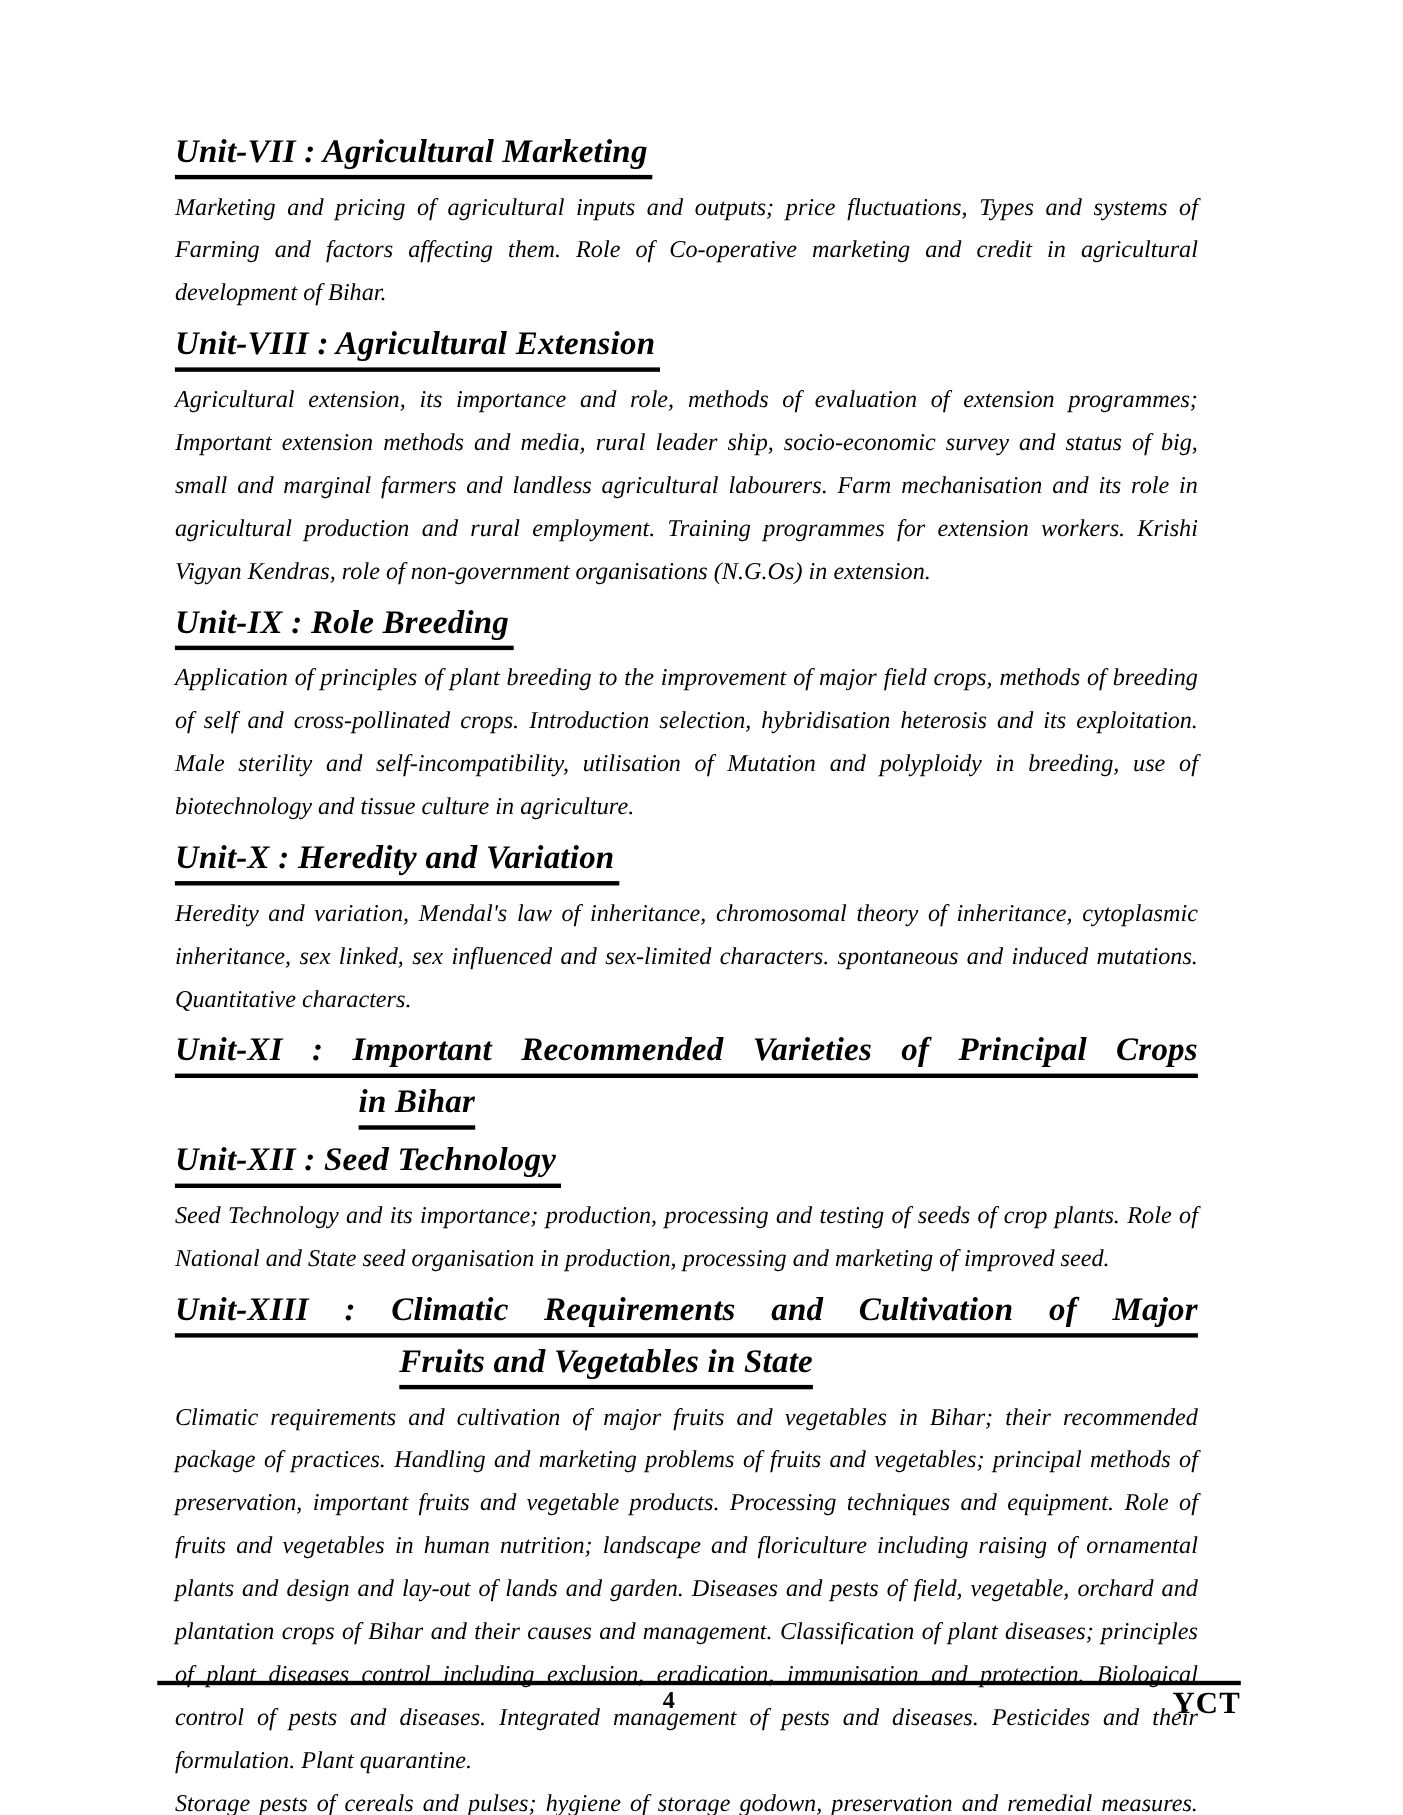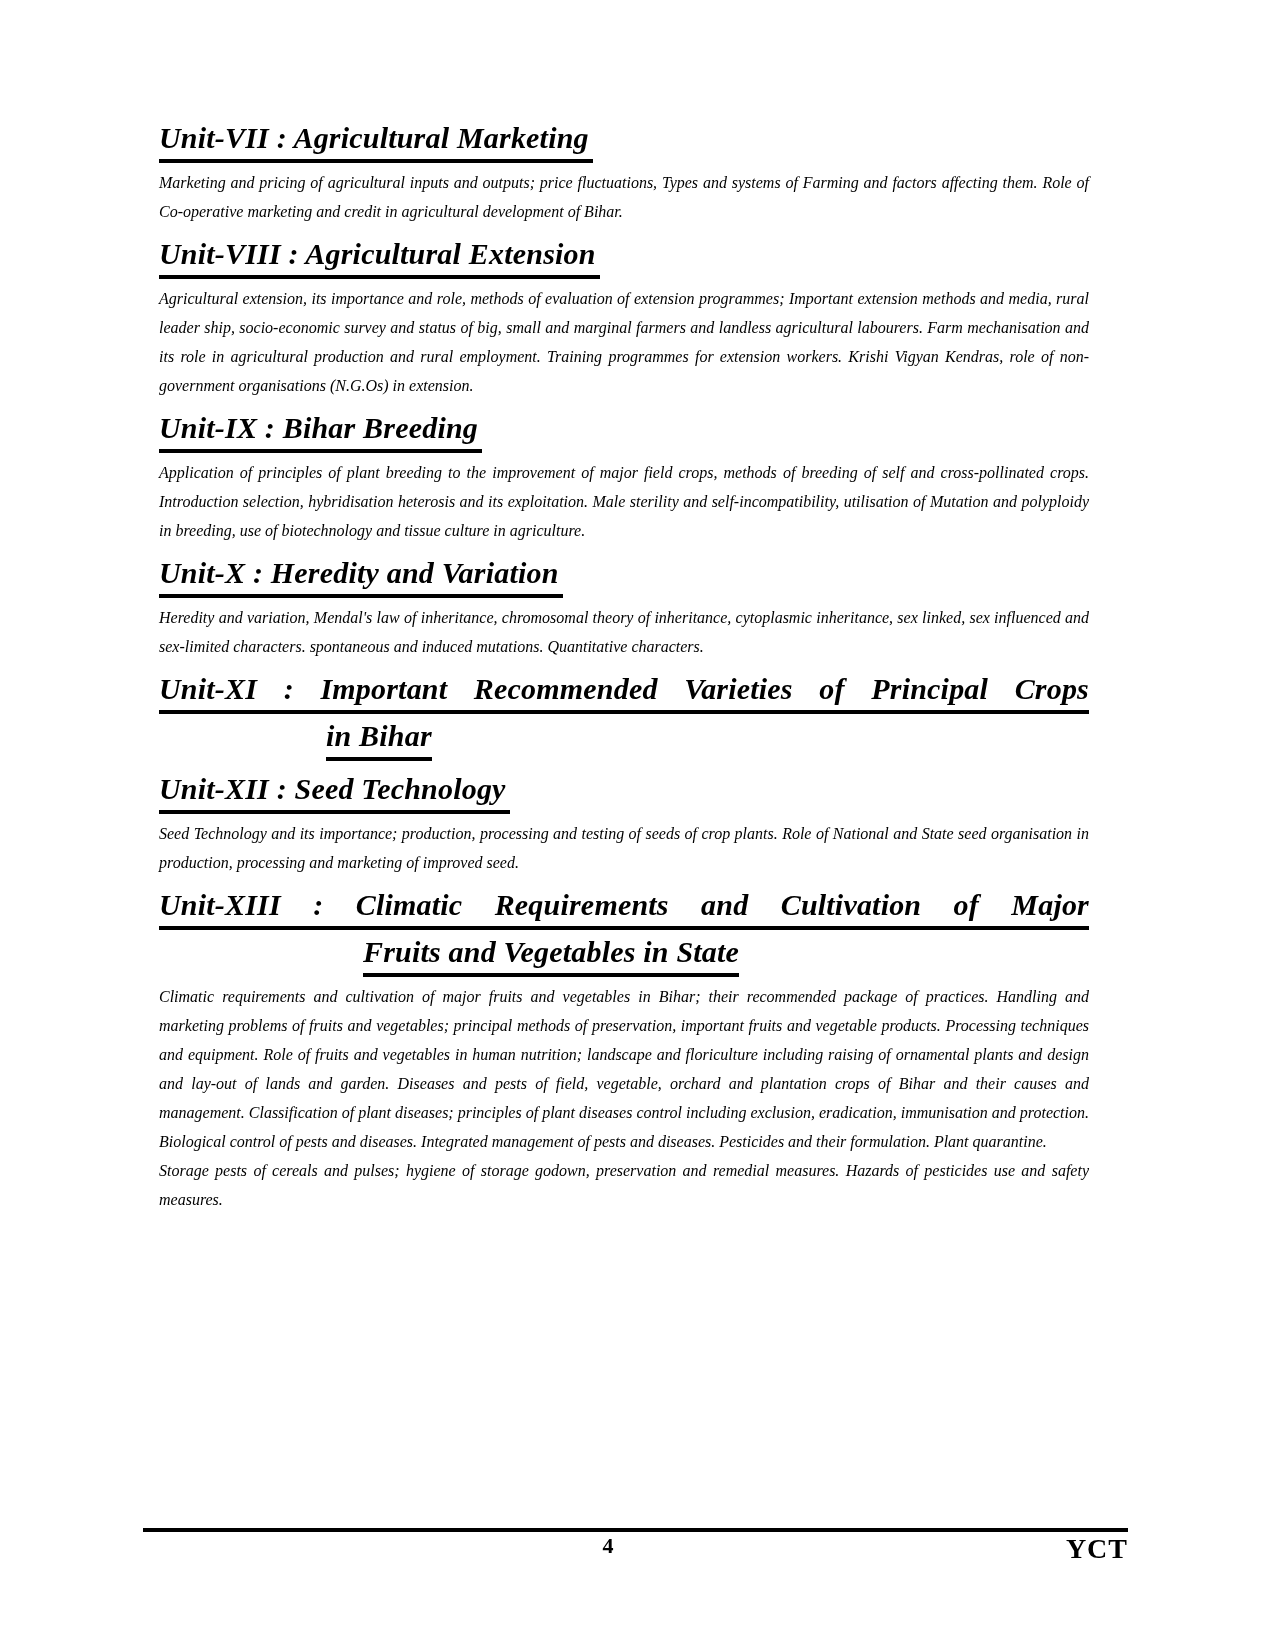--- a/index.html
+++ b/index.html
@@ -44,22 +44,22 @@
     text-align-last:justify;
   }
   .h-second {
     display:inline-block;
     border-bottom:4px solid #000;
     padding-bottom:1px;
     margin-top:2px;
   }
   .sec-body {
     margin:0;
-    font-size:16px;
-    line-height:29px;
+    font-size:22px;
+    line-height:39px;
     text-align:justify;
   }
   .footer {
     position:absolute;
     left:143px; top:1528px;
     width:985px;
     border-top:4px solid #000;
   }
   .footer-pagenum {
     position:absolute;
@@ -88,21 +88,21 @@
       <div class="sec-heading"><span class="h-single">Unit-VII : Agricultural Marketing</span></div>
       <p class="sec-body">Marketing and pricing of agricultural inputs and outputs; price fluctuations, Types and systems of Farming and factors affecting them. Role of Co-operative marketing and credit in agricultural development of Bihar.</p>
     </div>
 
     <div class="section">
       <div class="sec-heading"><span class="h-single">Unit-VIII : Agricultural Extension</span></div>
       <p class="sec-body">Agricultural extension, its importance and role, methods of evaluation of extension programmes; Important extension methods and media, rural leader ship, socio-economic survey and status of big, small and marginal farmers and landless agricultural labourers. Farm mechanisation and its role in agricultural production and rural employment. Training programmes for extension workers. Krishi Vigyan Kendras, role of non-government organisations (N.G.Os) in extension.</p>
     </div>
 
     <div class="section">
-      <div class="sec-heading"><span class="h-single">Unit-IX : Bihar Breeding</span></div>
+      <div class="sec-heading"><span class="h-single">Unit-IX : Role Breeding</span></div>
       <p class="sec-body">Application of principles of plant breeding to the improvement of major field crops, methods of breeding of self and cross-pollinated crops. Introduction selection, hybridisation heterosis and its exploitation. Male sterility and self-incompatibility, utilisation of Mutation and polyploidy in breeding, use of biotechnology and tissue culture in agriculture.</p>
     </div>
 
     <div class="section">
       <div class="sec-heading"><span class="h-single">Unit-X : Heredity and Variation</span></div>
       <p class="sec-body">Heredity and variation, Mendal's law of inheritance, chromosomal theory of inheritance, cytoplasmic inheritance, sex linked, sex influenced and sex-limited characters. spontaneous and induced mutations. Quantitative characters.</p>
     </div>
 
     <div class="section">
       <div class="sec-heading"><span class="h-first">Unit-XI : Important Recommended Varieties of Principal Crops</span><span class="h-second" style="margin-left: 167px;">in Bihar</span></div>

